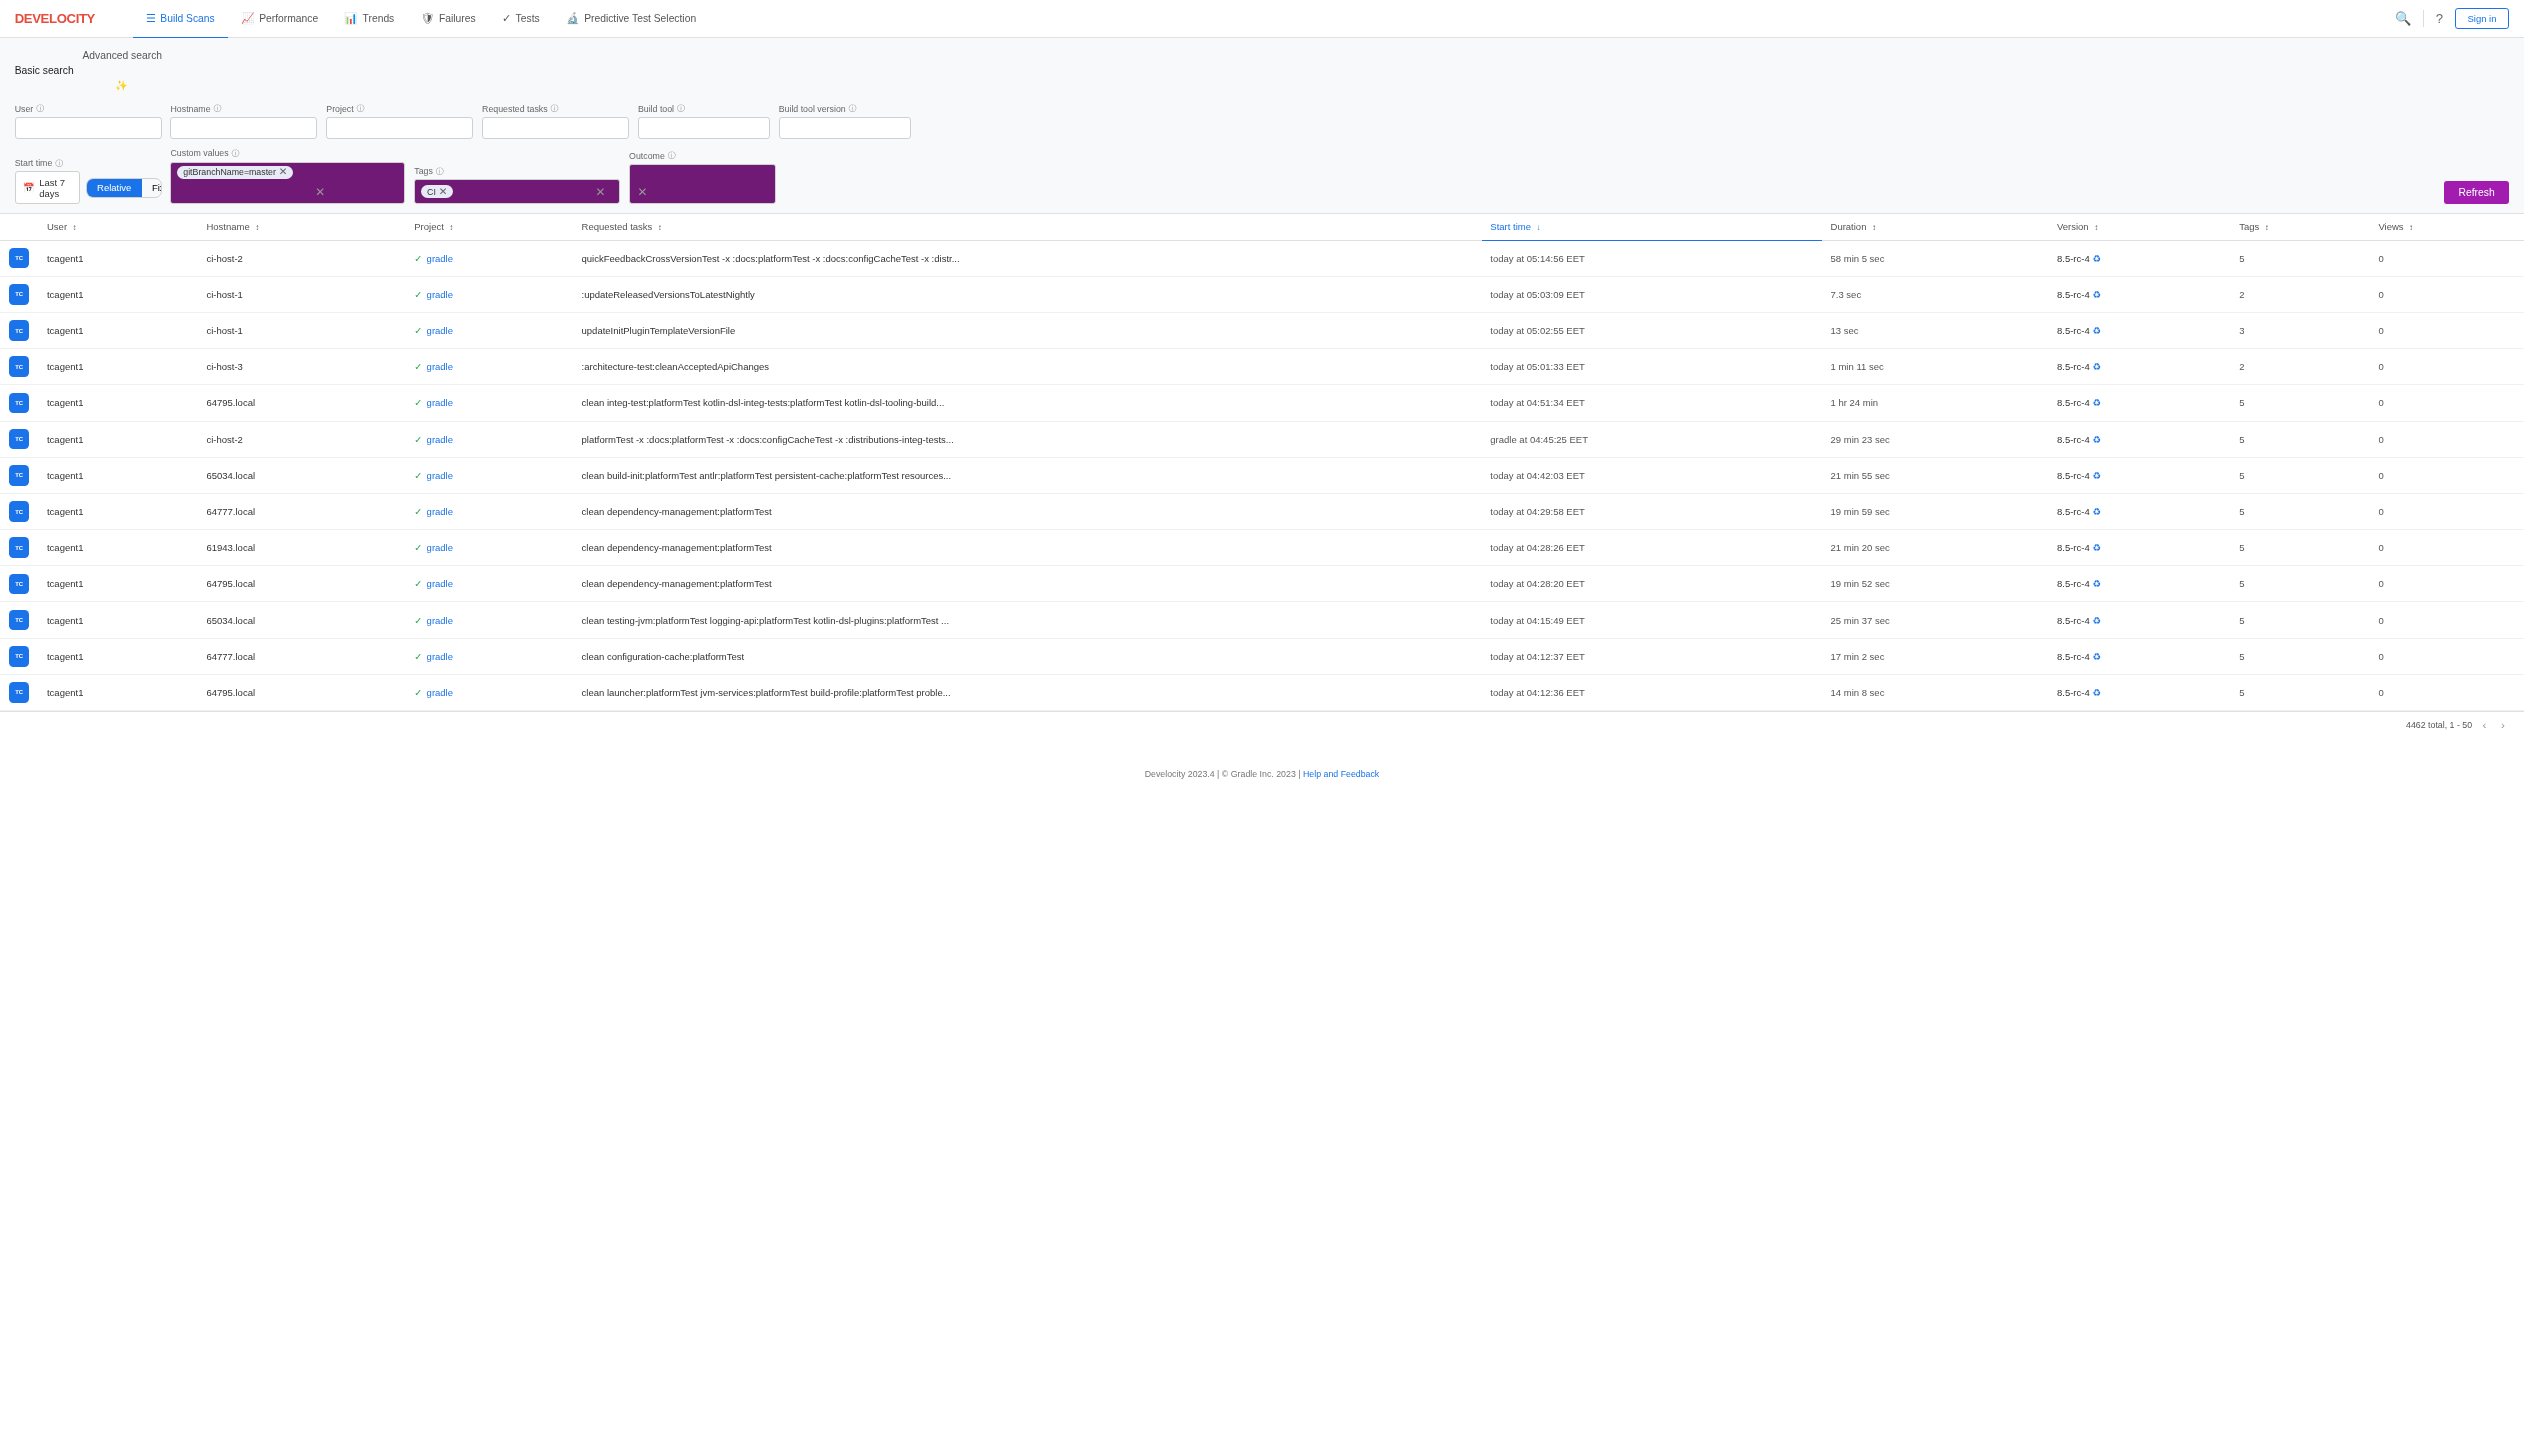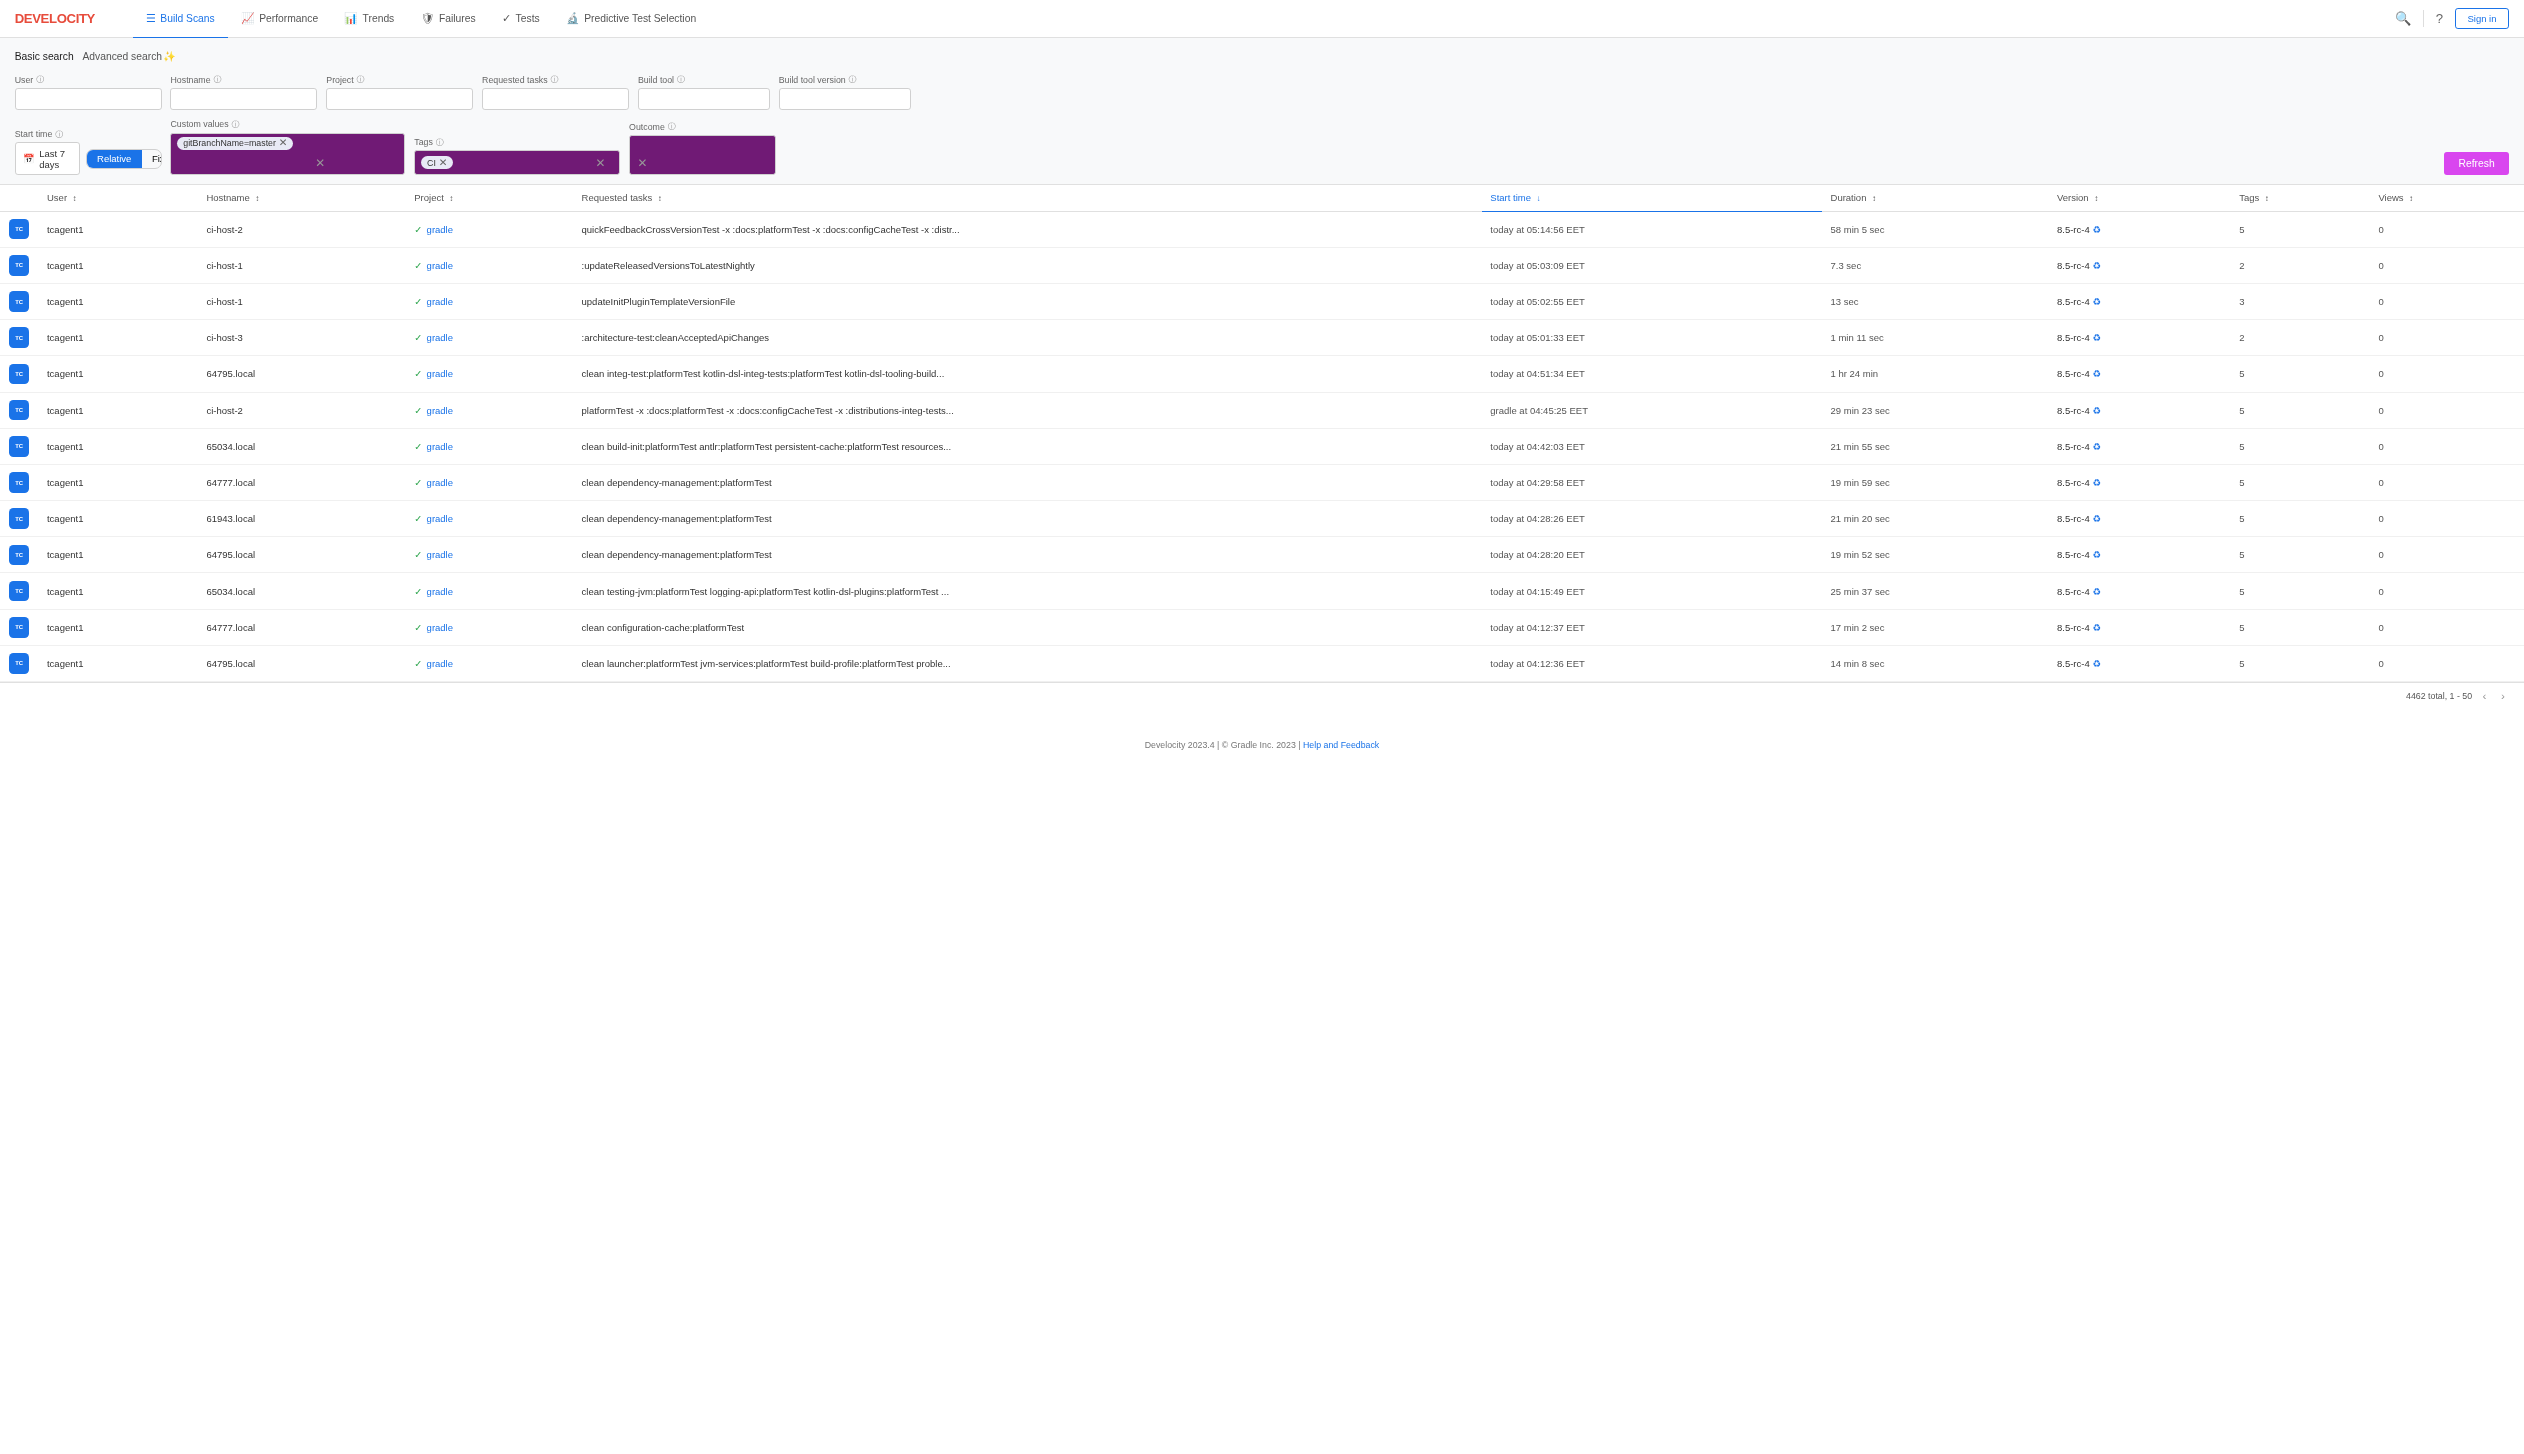--- a/index.html
+++ b/index.html
@@ -26,21 +26,21 @@
     .sign-in-btn {
       border: 0.7px solid #1a73e8; color: #1a73e8; background: none;
       padding: 4.4px 11.8px; border-radius: 2.9px; cursor: pointer; font-size: 9.5px;
     }
 
     
     .search-area { background: #f8f9fa; border-bottom: 0.7px solid #e0e0e0; padding: 8.8px 14.7px 0; }
     .search-tabs { display: flex; gap: 0; margin-bottom: 8.8px; }
     .search-tab { padding: 2.9px 8.8px 2.9px 0; font-size: 10.3px; color: #555; cursor: pointer; border: none; background: none; }
     .search-tab.active { color: #1a1a1a; font-weight: 500; }
-    .search-tab-advanced { display: flex; align-items: center; gap: 1px; padding: 2.9px 0; }
+    .search-tab-advanced { display: flex; align-items: center; gap: 18px; padding: 2.9px 0; flex-direction: column; }
     .spark-icon { font-size: 10.3px; color: #7b68ee; }
 
     .filter-row { display: flex; align-items: flex-start; gap: 8.8px; flex-wrap: nowrap; margin-bottom: 8.8px; }
     .filter-group { display: flex; flex-direction: column; gap: 2.9px; min-width: 0; }
     .filter-label { font-size: 8.8px; color: #666; display: flex; align-items: center; gap: 2.9px; }
     .filter-info { font-size: 8px; color: #999; cursor: help; }
     .filter-input {
       border: 0.7px solid #d0d0d0; border-radius: 2.9px; padding: 4.4px 7.3px;
       font-size: 9.5px; background: #fff; outline: none; width: 100%;
     }
@@ -74,21 +74,21 @@
     }
     .tag-chip {
       display: flex; align-items: center; gap: 2.9px; background: #e8eaf6;
       border-radius: 8.8px; padding: 1.5px 5.9px; font-size: 8.8px; color: #333;
     }
     .tag-chip-remove { cursor: pointer; color: #666; font-size: 10.3px; line-height: 1; }
     .tag-input-inner { border: none; outline: none; font-size: 9.5px; min-width: 44px; background: transparent; }
     .clear-btn { background: none; border: none; cursor: pointer; color: #999; font-size: 11.8px; padding: 1.5px; }
 
     .refresh-btn {
-      background: #d946ef; color: #fff; border: none; border-radius: 2.9px;
+      background: #a21caf; color: #fff; border: none; border-radius: 2.9px;
       padding: 5.9px 14.7px; font-size: 10.3px; cursor: pointer; white-space: nowrap;
       align-self: flex-end; margin-left: auto;
     }
 
     
     .table-container { overflow-x: auto; }
     table { width: 100%; border-collapse: collapse; font-size: 9.5px; }
     thead th {
       padding: 7.3px 8.8px; text-align: left; font-weight: 500; color: #555;
       border-bottom: 1.5px solid #e0e0e0; white-space: nowrap; background: #fff;

